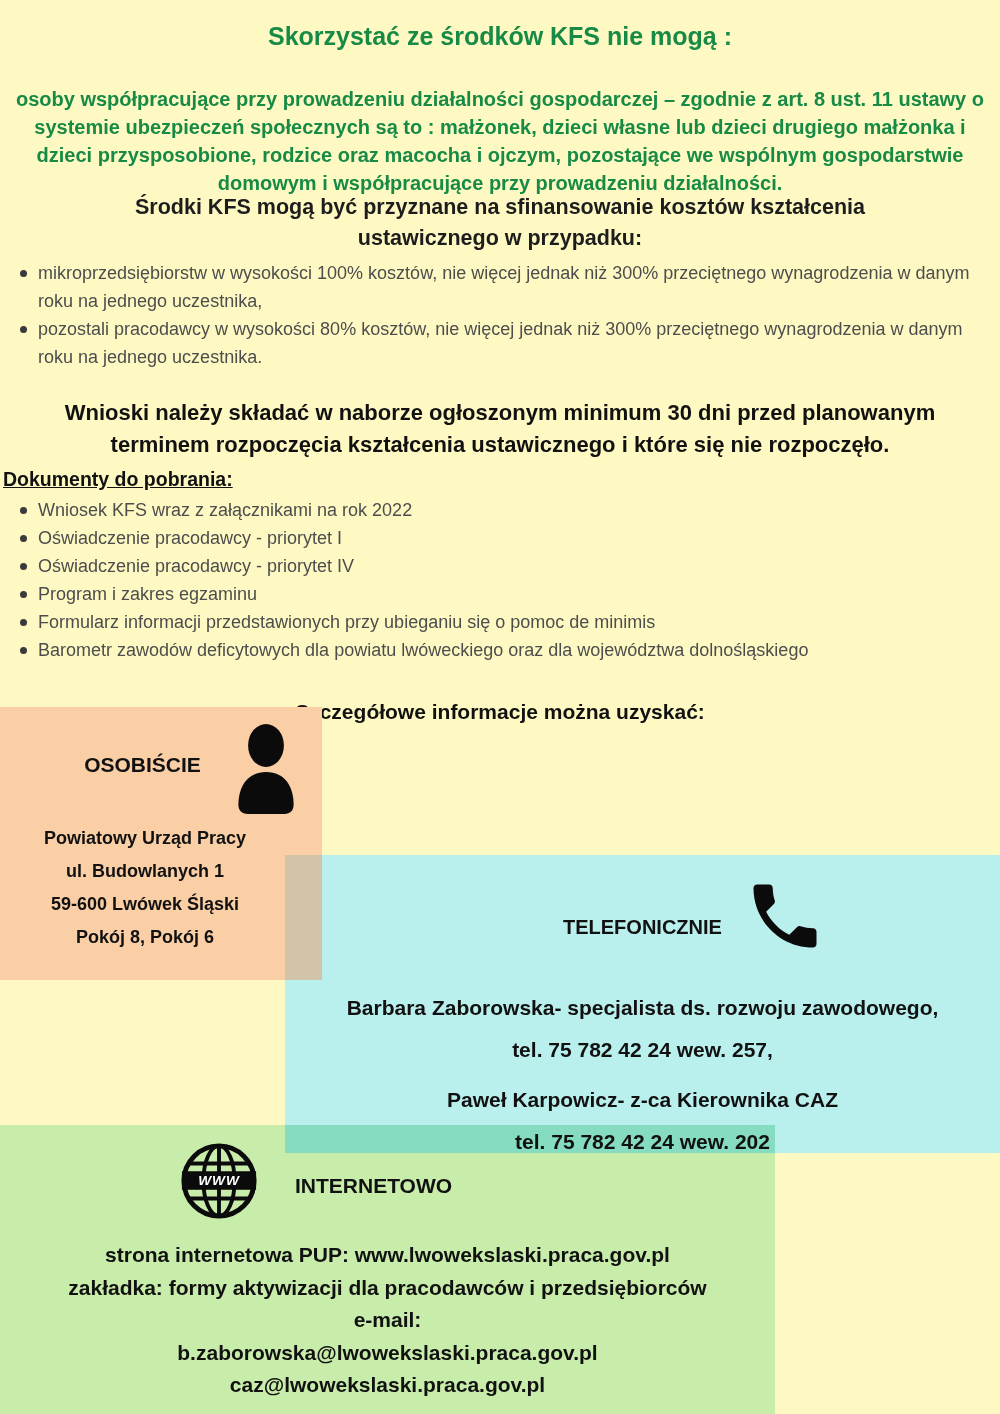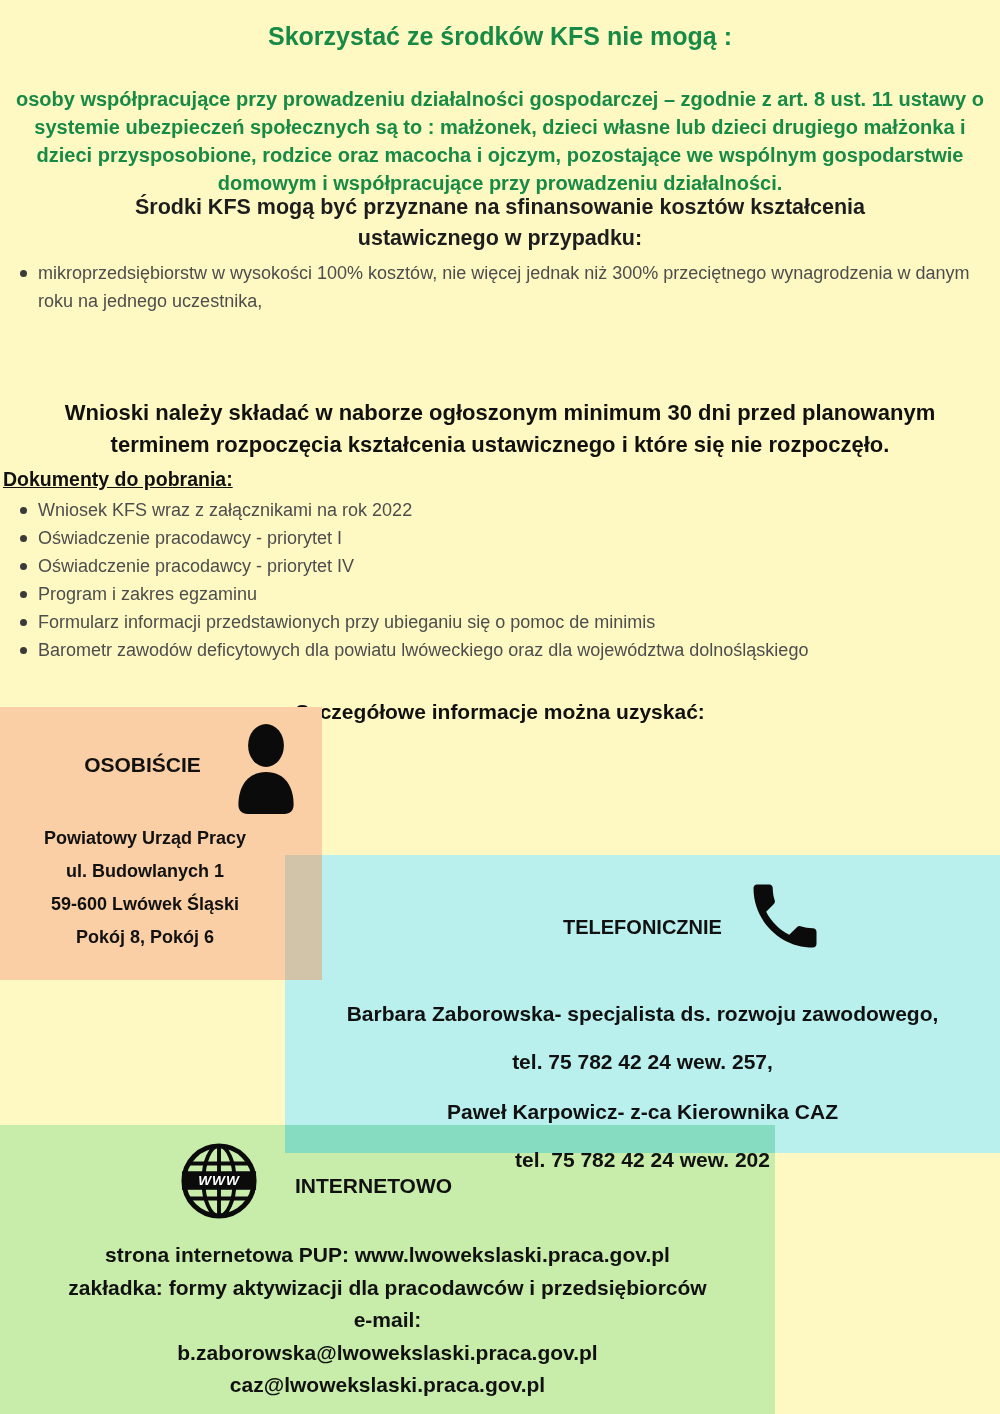--- a/index.html
+++ b/index.html
@@ -102,21 +102,21 @@
   }
   .phone-label {
     top: 916px; left: 563px;
     font-size: 20px; font-weight: bold; color: #111;
   }
   .phone-icon { left: 743px; top: 874px; }
   .phone-contacts {
     top: 982px; left: 285px; width: 715px;
     text-align: center; color: #111;
   }
-  .phone-contacts p { margin: 16px; font-size: 21px; font-weight: bold; line-height: 32px; }
+  .phone-contacts p { margin: 10px; font-size: 21px; font-weight: bold; line-height: 32px; }
   .phone-contacts .gap { margin-top: 18px; }
   .globe-icon { left: 180px; top: 1142px; font-style: italic; }
   .online-label {
     top: 1174px; left: 295px;
     font-size: 21px; font-weight: bold; color: #111;
   }
   .online-lines {
     top: 1239px; left: 0; width: 775px;
     text-align: center;
     font-size: 21px; font-weight: bold;
@@ -130,20 +130,21 @@
 <div class="canvas">
 
   <div class="abs main-title">Skorzystać ze środków KFS nie mogą :</div>
 
   <div class="abs intro">osoby współpracujące przy prowadzeniu działalności gospodarczej – zgodnie z art. 8 ust. 11 ustawy o systemie ubezpieczeń społecznych są to : małżonek, dzieci własne lub dzieci drugiego małżonka i dzieci przysposobione, rodzice oraz macocha i ojczym, pozostające we wspólnym gospodarstwie domowym i współpracujące przy prowadzeniu działalności.</div>
 
   <div class="abs funding-heading">Środki KFS mogą być przyznane na sfinansowanie kosztów kształcenia ustawicznego w przypadku:</div>
 
   <ul class="abs bullets funding-list">
     <li>mikroprzedsiębiorstw w wysokości 100% kosztów, nie więcej jednak niż 300% przeciętnego wynagrodzenia w danym roku na jednego uczestnika,</li>
+    <li>pozostali pracodawcy w wysokości 80% kosztów, nie więcej jednak niż 300% przeciętnego wynagrodzenia w danym roku na jednego uczestnika.</li>
   </ul>
 
   <div class="abs deadline-notice">Wnioski należy składać w naborze ogłoszonym minimum 30 dni przed planowanym terminem rozpoczęcia kształcenia ustawicznego i które się nie rozpoczęło.</div>
 
   <div class="abs documents-heading">Dokumenty do pobrania:</div>
 
   <ul class="abs bullets documents-list">
     <li>Wniosek KFS wraz z załącznikami na rok 2022</li>
     <li>Oświadczenie pracodawcy - priorytet I</li>
     <li>Oświadczenie pracodawcy - priorytet IV</li>

